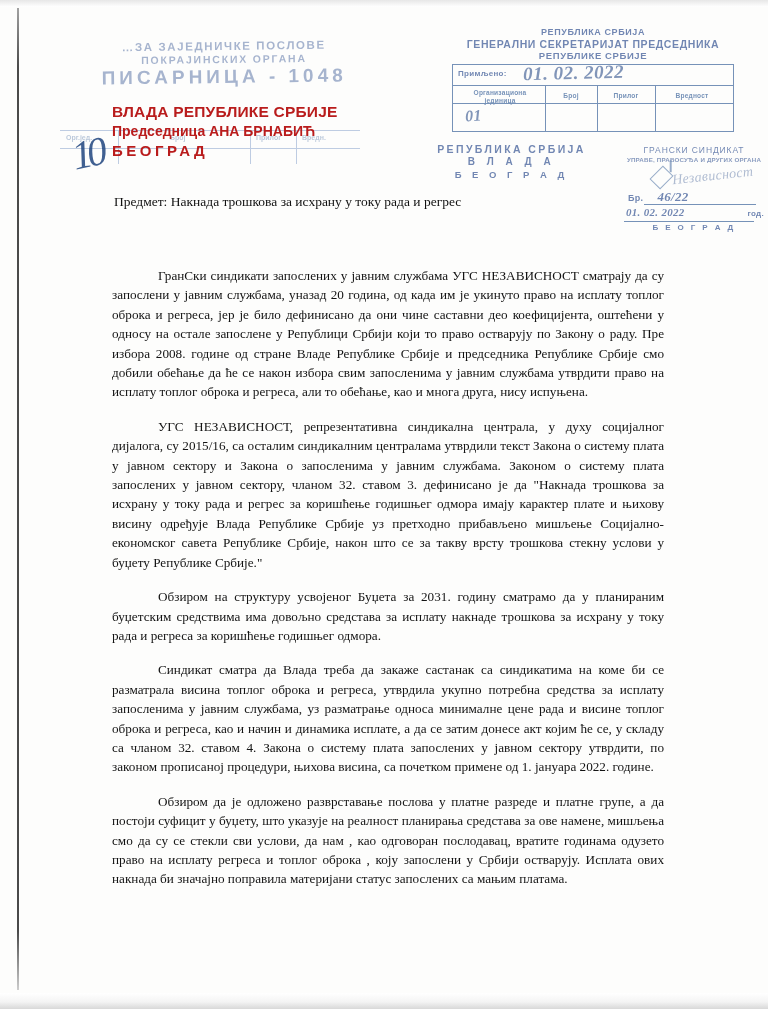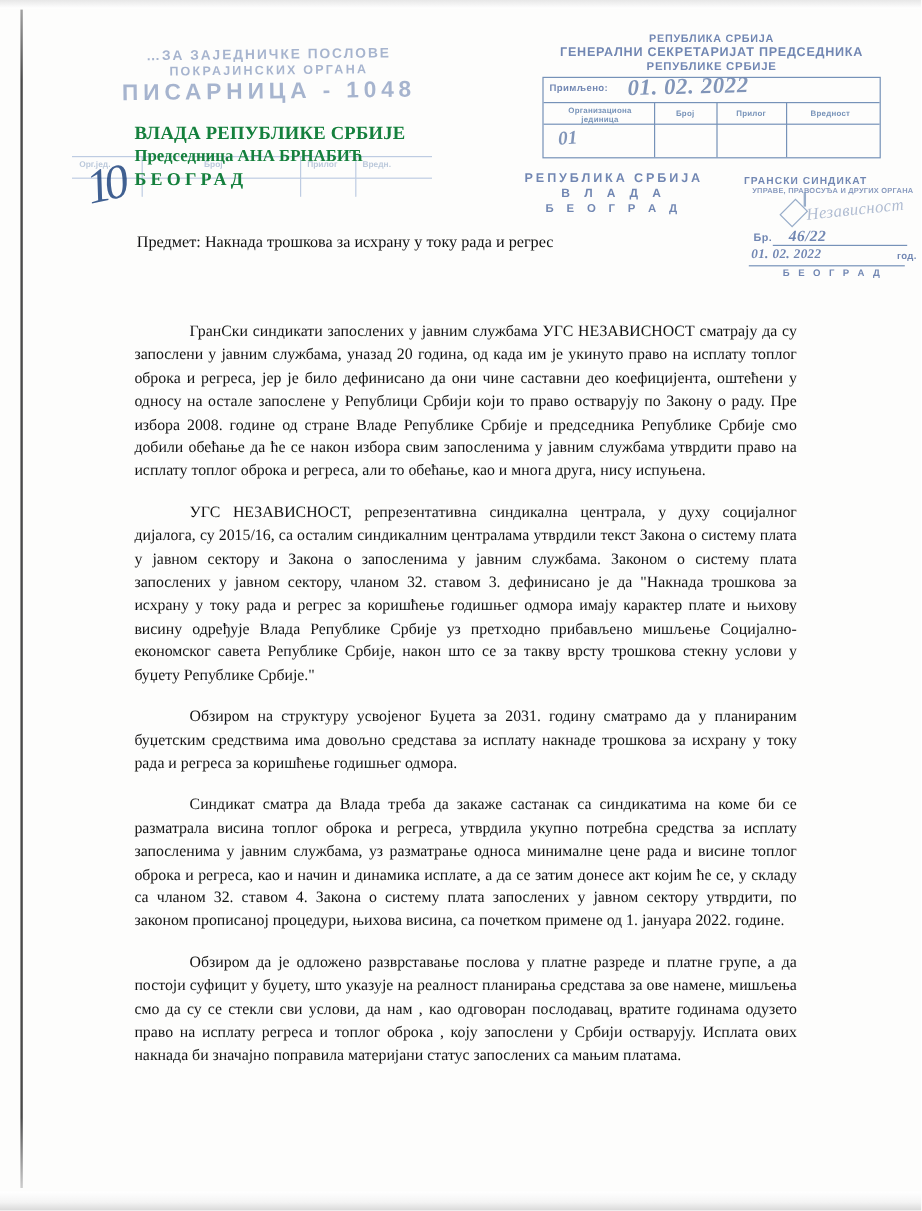--- a/index.html
+++ b/index.html
@@ -71,22 +71,22 @@
   }
   #stamp-registry .ln3 {
     font-size: 19px; font-weight: 700; letter-spacing: 4px;
     margin-top: 1px; white-space: nowrap;
   }
 
   
   #addressee {
     position: absolute;
     left: 112px; top: 103px;
-    color: #15803d;
-    font-family: Liberation Serif, serif;
+    color: #b91c1c;
+    font-family: Liberation Sans, sans-serif;
   }
   #addressee .a1 {
     font-size: 15.5px; font-weight: 700; letter-spacing: .2px; white-space: nowrap;
   }
   #addressee .a2 {
     font-size: 14px; font-weight: 600; margin-top: 2px; white-space: nowrap;
   }
   #addressee .a3 {
     font-size: 15px; font-weight: 700; letter-spacing: 3.5px; margin-top: 3px;
   }
@@ -199,21 +199,21 @@
     font-size: 17px; font-weight: 700; letter-spacing: 2px;
     color: #24518f;
     font-family: "Liberation Sans", sans-serif;
   }
 
   
   #stamp-union {
     left: 620px; top: 146px; width: 148px;
   }
   #stamp-union .u1 {
-    font-size: 8.5px; font-weight: 700; letter-spacing: .9px; text-align: left;
+    font-size: 8.5px; font-weight: 400; letter-spacing: .9px; text-align: center;
   }
   #stamp-union .u2 {
     font-size: 6.2px; font-weight: 700; letter-spacing: .2px; text-align: center;
     margin-top: 2px; opacity: .85;
   }
   #union-sig {
     position: absolute; left: 52px; top: 22px;
     font-family: "Liberation Serif", serif;
     font-size: 14px; font-style: italic; color: #1b3f80; opacity: .55;
     transform: rotate(-6deg);

